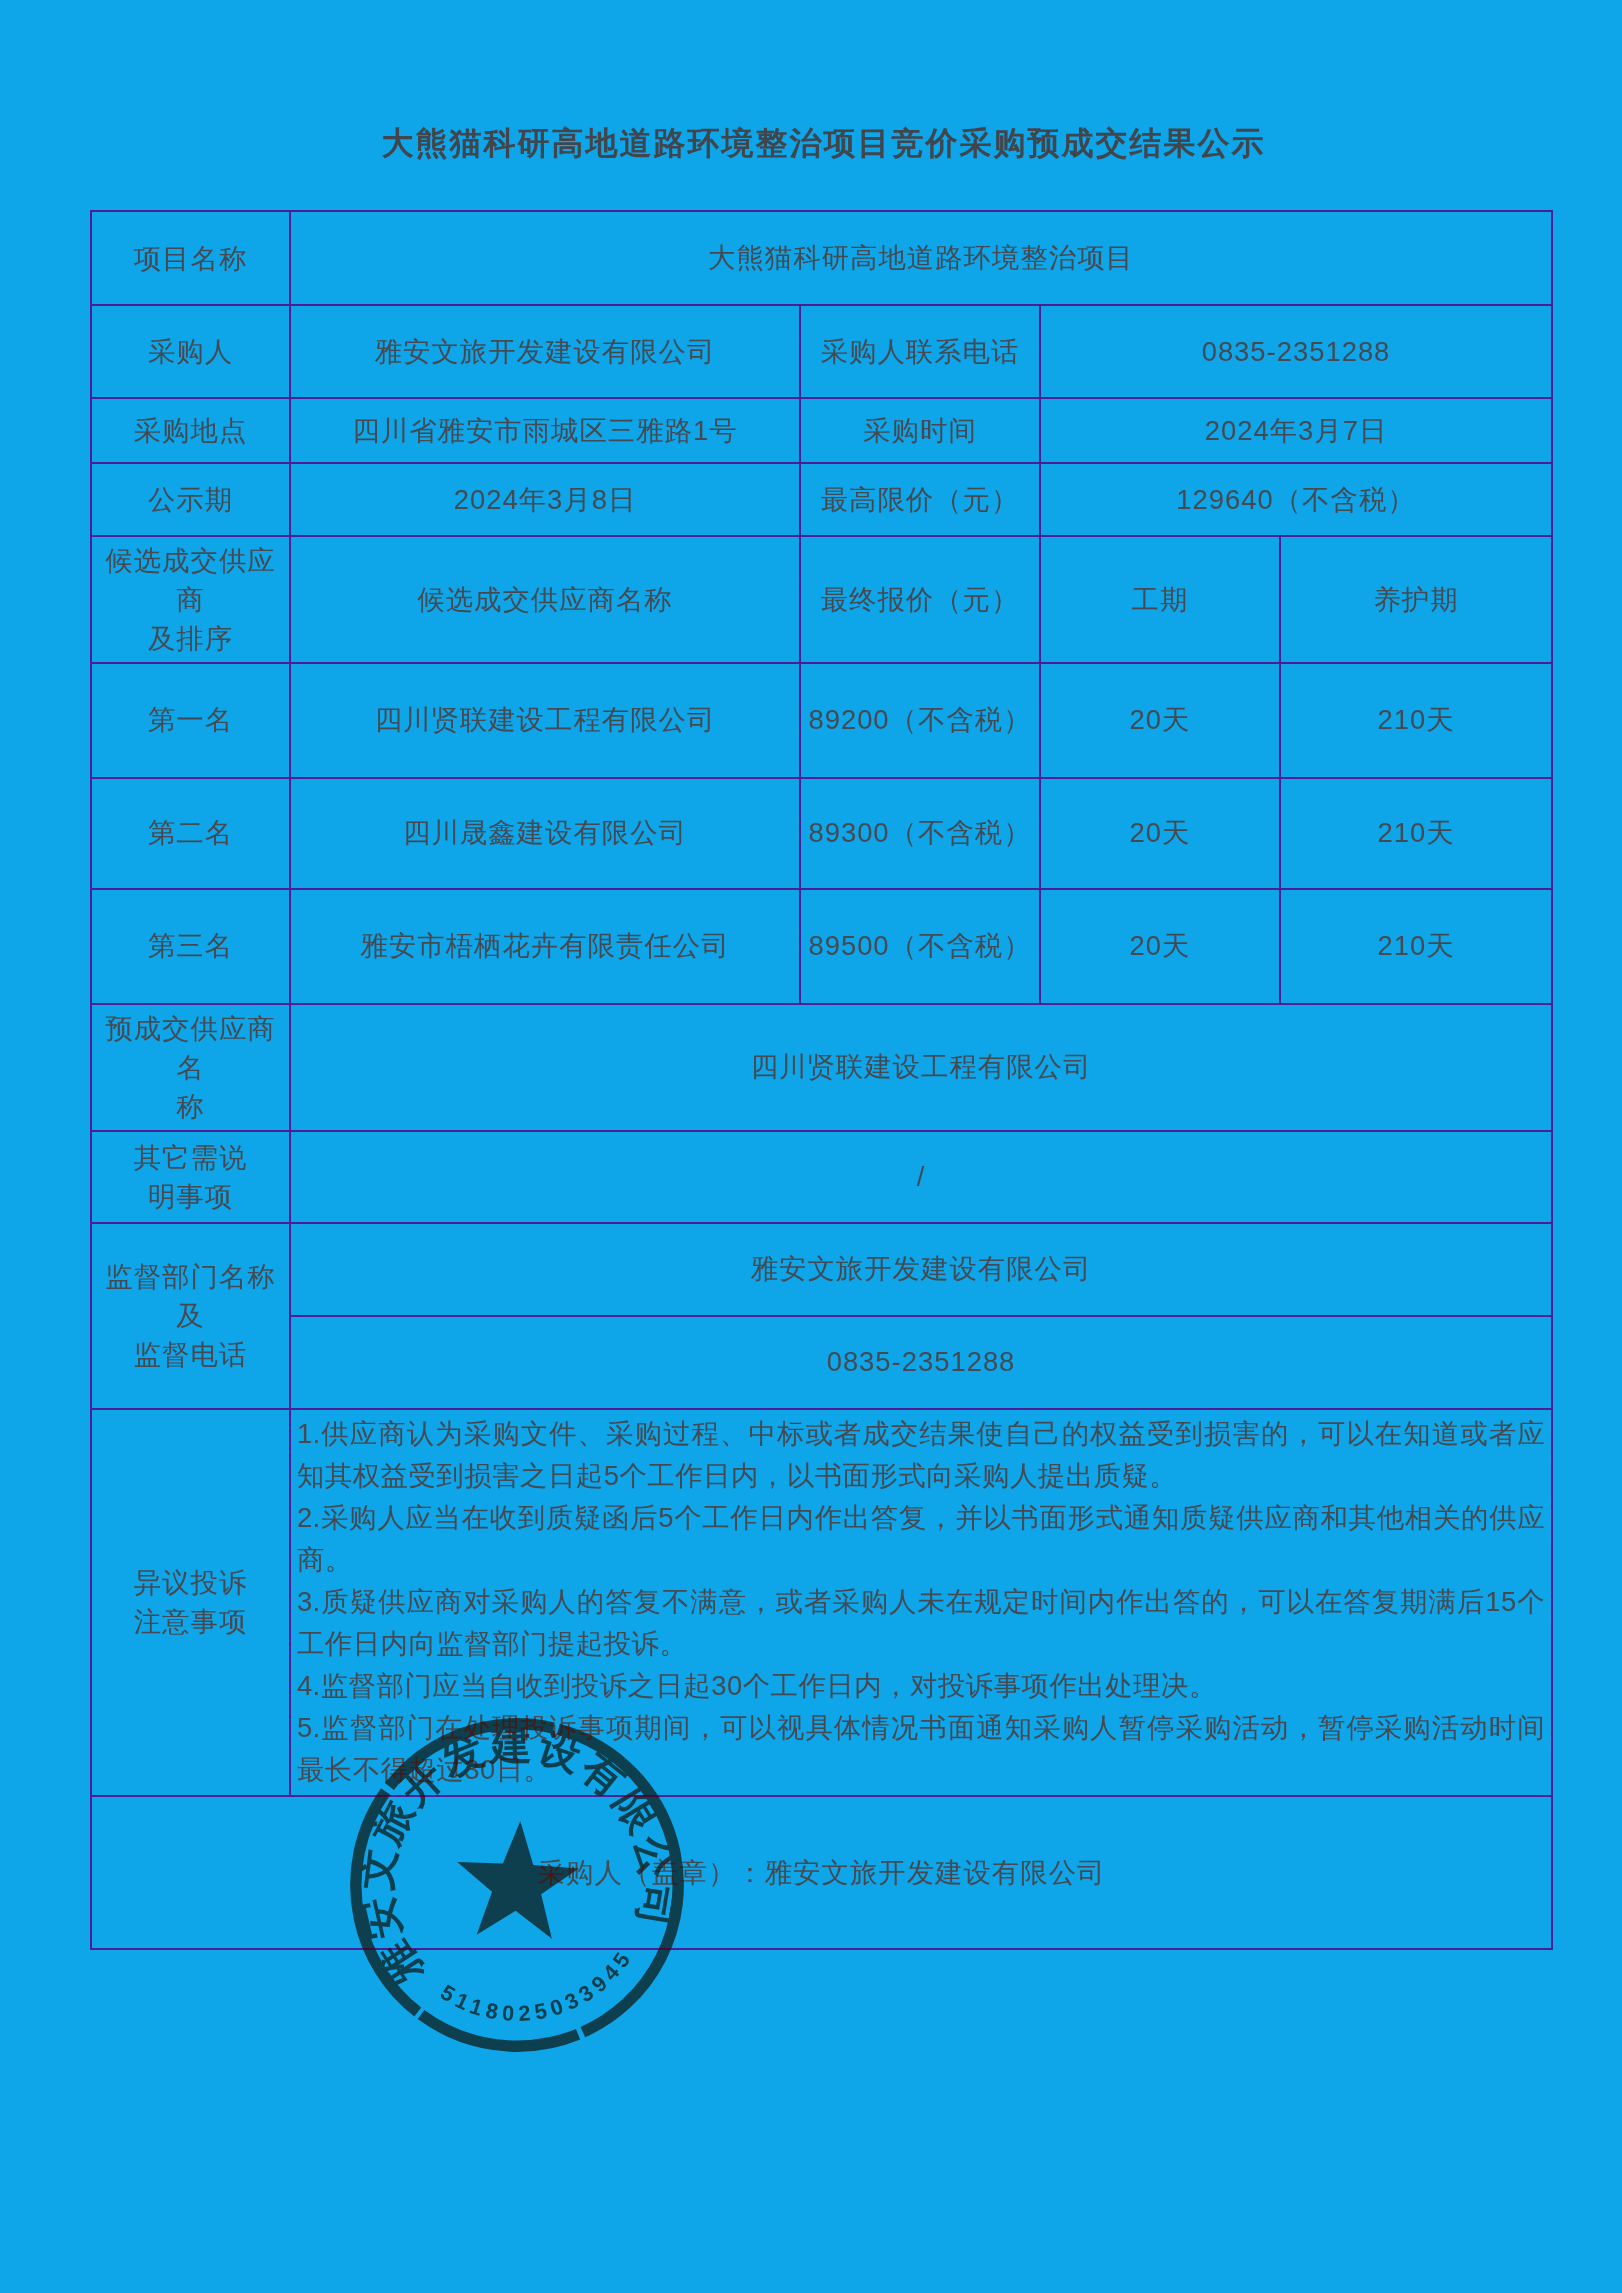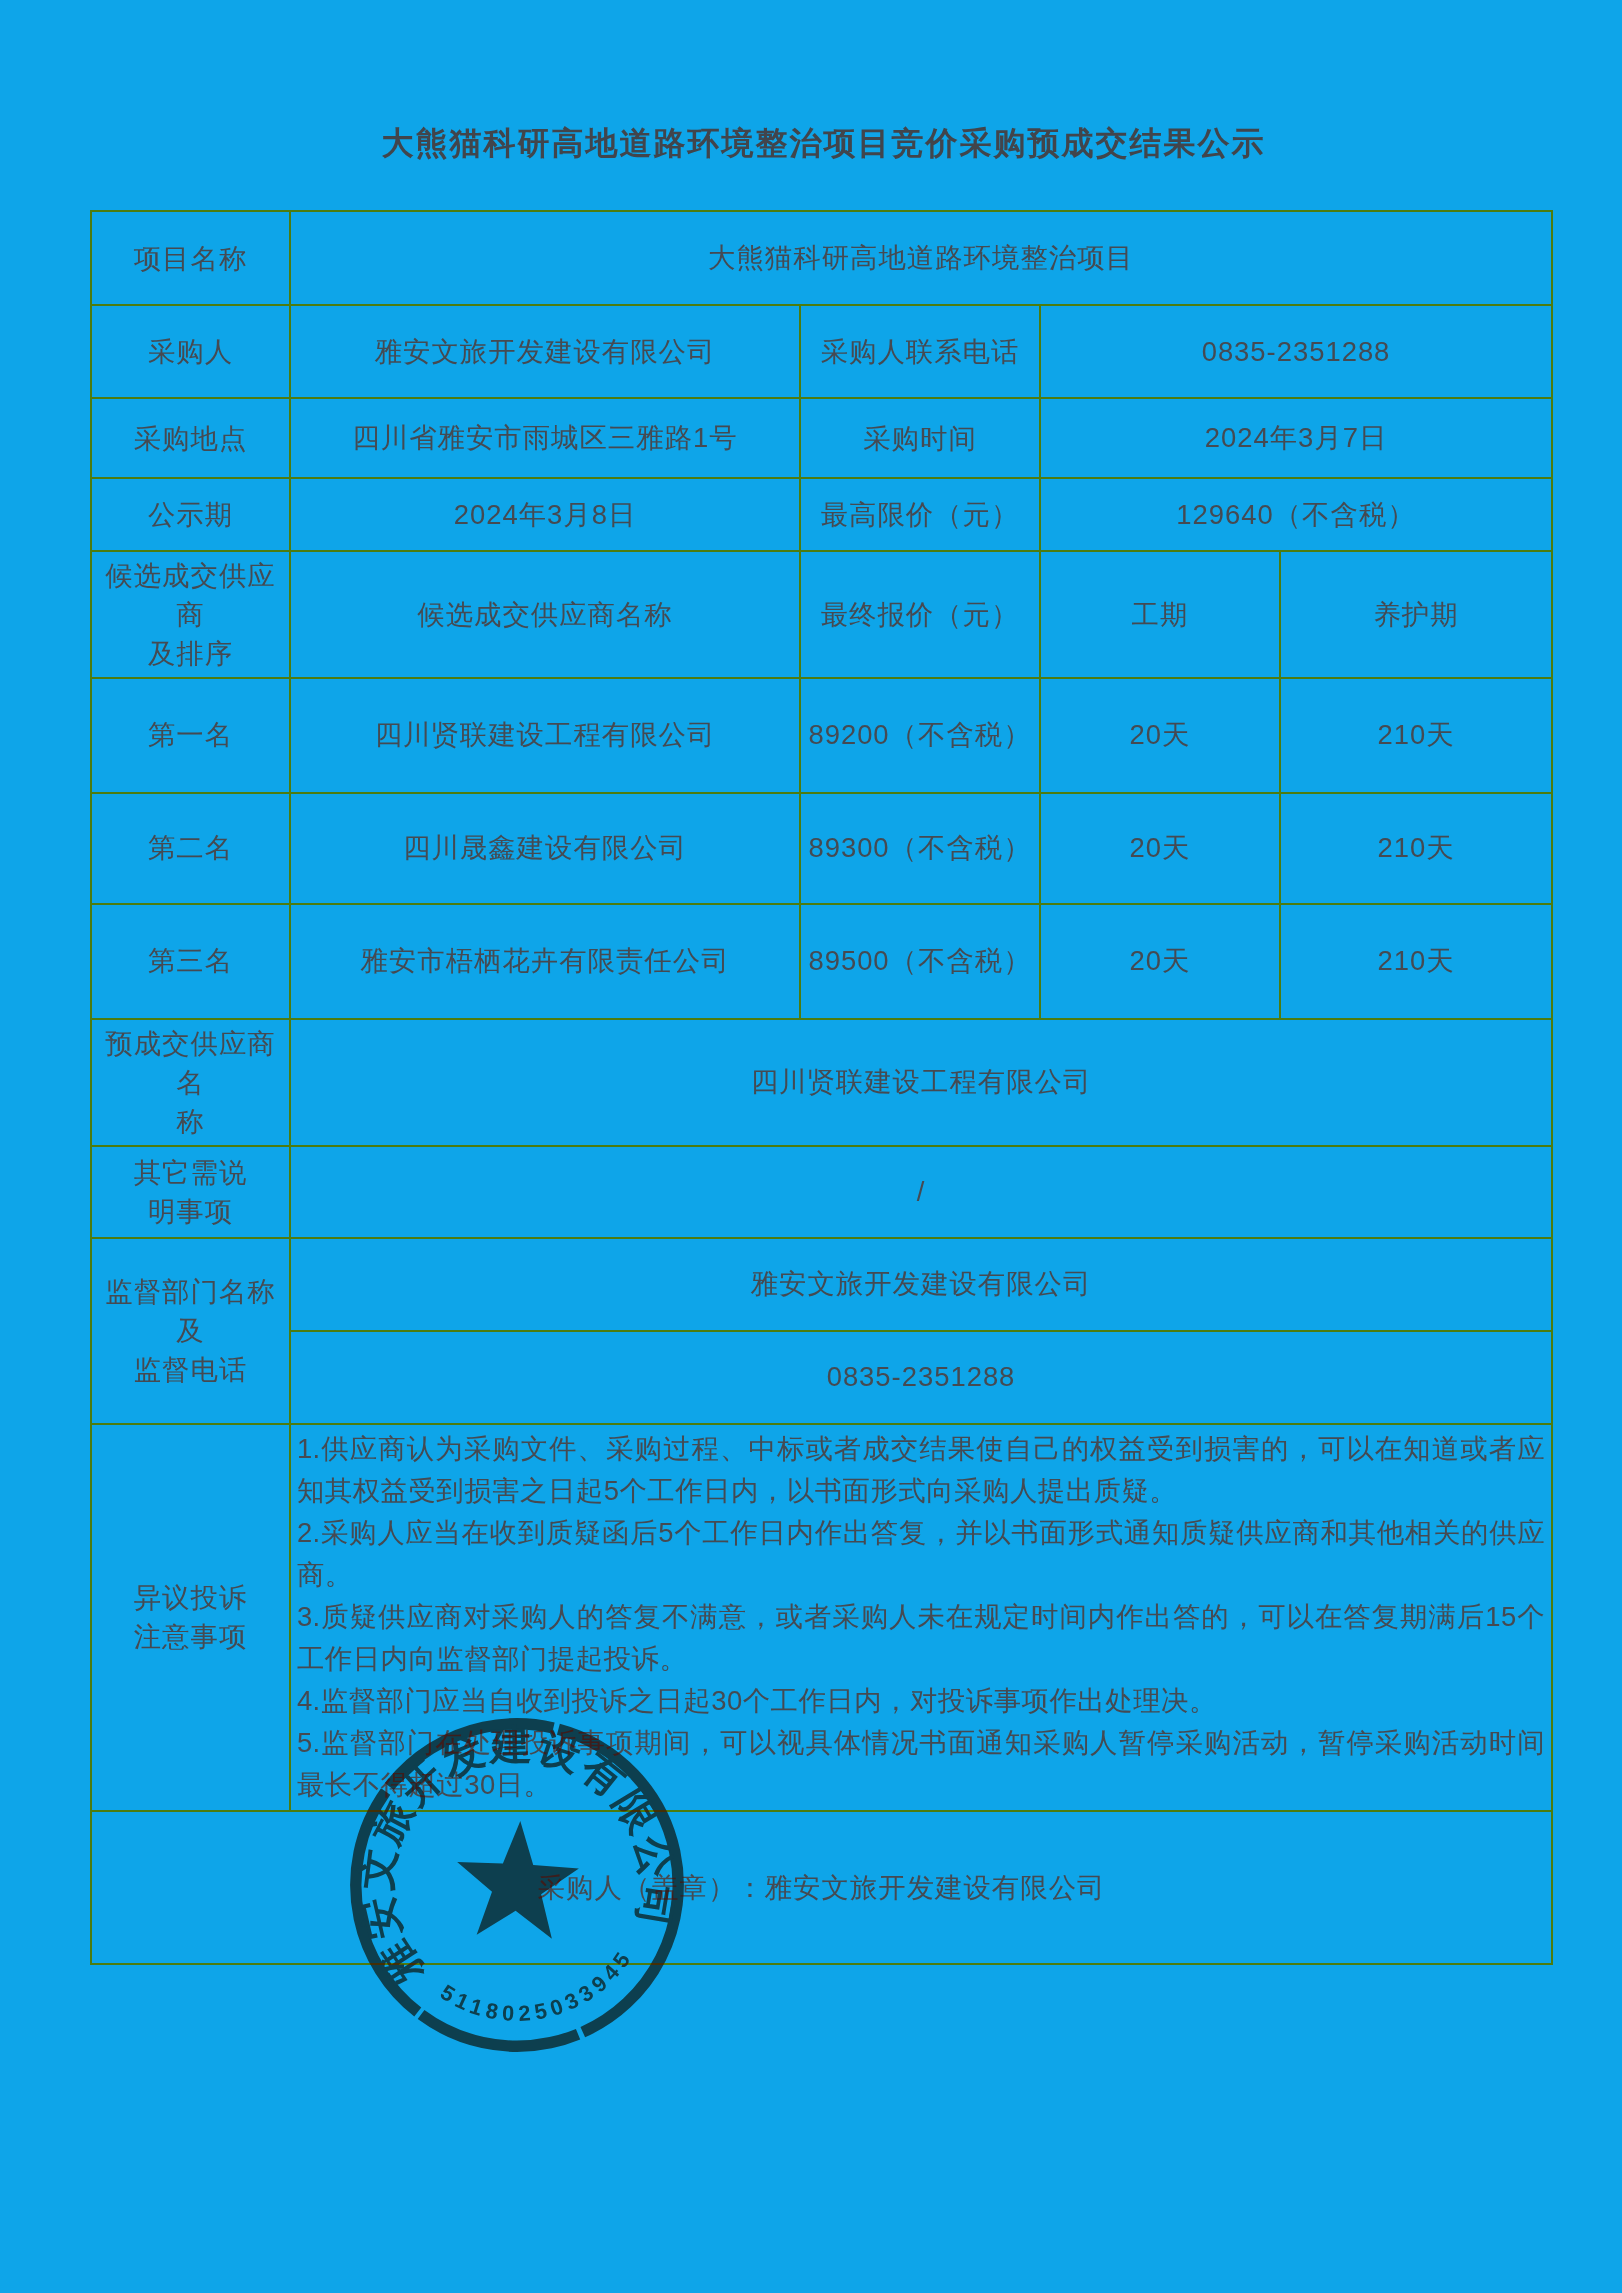--- a/index.html
+++ b/index.html
@@ -16,21 +16,21 @@
   .doc-title{
     position:absolute;left:0;top:122px;width:1647px;
     text-align:center;
     font-size:32px;font-weight:600;letter-spacing:2px;color:#41454c;
   }
   table.main{
     position:absolute;left:90px;top:210px;
     width:1460px;border-collapse:collapse;table-layout:fixed;
   }
   table.main td{
-    border:2px solid #4d7c0f;
+    border:2px solid #4c1d95;
     text-align:center;vertical-align:middle;
     font-size:27.4px;letter-spacing:1px;color:#454a52;
     padding:3.9px 5.9px;overflow:hidden;
   }
   td.lbl{line-height:39px;}
   .preline{white-space:pre-line;}
   td.notice-cell{
     text-align:left;vertical-align:top;
     padding:15.7px 13.7px 5.9px 11.8px;
   }
@@ -68,21 +68,21 @@
       <tr style="height:94px">
         <td class="lbl">项目名称</td>
         <td colspan="4">大熊猫科研高地道路环境整治项目</td>
       </tr>
       <tr style="height:93px">
         <td class="lbl">采购人</td>
         <td>雅安文旅开发建设有限公司</td>
         <td class="lbl">采购人联系电话</td>
         <td colspan="2">0835-2351288</td>
       </tr>
-      <tr style="height:80px">
+      <tr style="height:65px">
         <td class="lbl">采购地点</td>
         <td>四川省雅安市雨城区三雅路1号</td>
         <td class="lbl">采购时间</td>
         <td colspan="2">2024年3月7日</td>
       </tr>
       <tr style="height:73px">
         <td class="lbl">公示期</td>
         <td>2024年3月8日</td>
         <td class="lbl">最高限价（元）</td>
         <td colspan="2">129640（不含税）</td>

